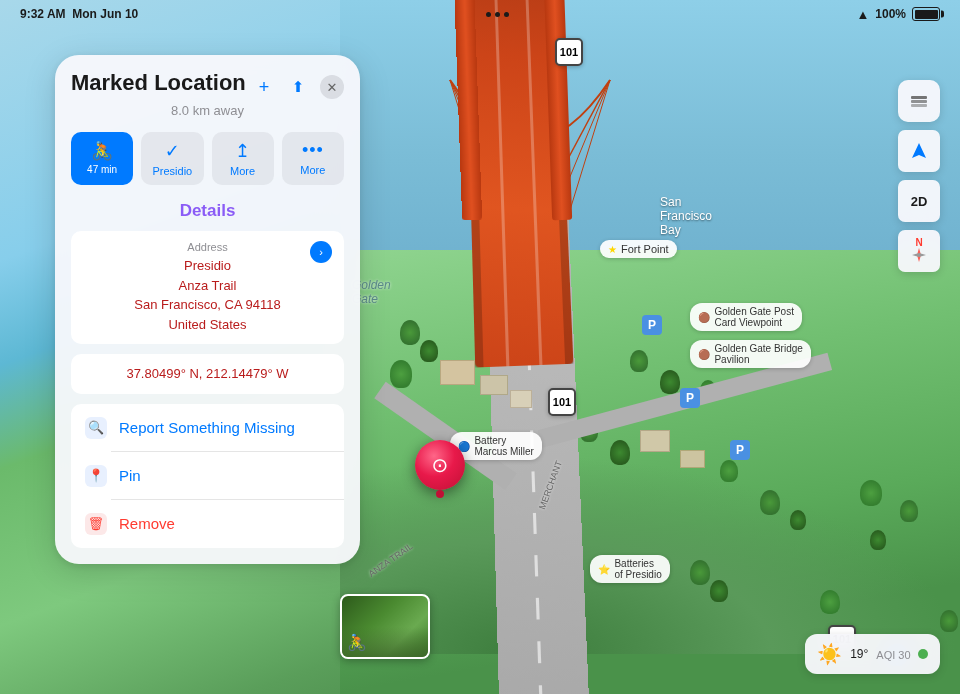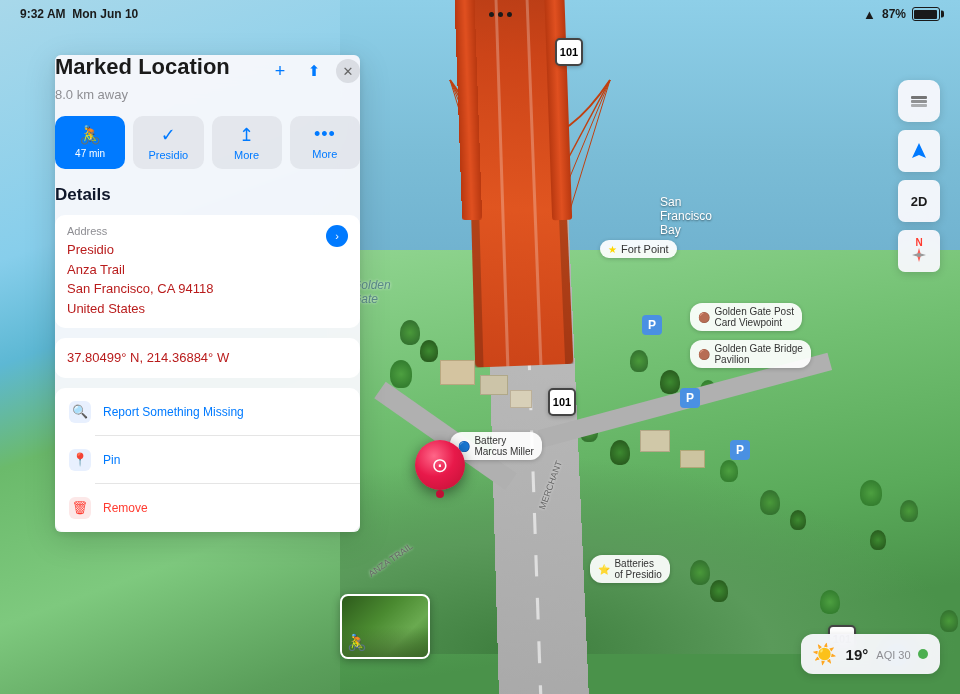--- a/index.html
+++ b/index.html
@@ -125,25 +125,26 @@
       border-radius: 1px;
     }
 
     
     .panel {
       position: absolute;
       top: 55px;
       left: 55px;
       width: 305px;
       background: rgba(248, 248, 252, 0.95);
-      border-radius: 6px;
-      padding: 0;
+      border-radius: 24px;
+      padding: 16px;
       box-shadow: 0 8px 32px rgba(0,0,0,0.15), 0 2px 8px rgba(0,0,0,0.1);
       z-index: 50;
       backdrop-filter: blur(20px);
+      text-align: center;
     }
 
     .panel-header {
       display: flex;
       align-items: flex-start;
       justify-content: space-between;
       margin-bottom: 4px;
     }
 
     .panel-title {
@@ -232,21 +233,21 @@
     .action-btn-sublabel {
       font-size: 10px;
       color: white;
       margin-top: -2px;
     }
 
     
     .details-title {
       font-size: 17px;
       font-weight: 700;
-      color: #0f172a;
+      color: #8b5cf6;
       margin-bottom: 10px;
     }
 
     .detail-card {
       background: white;
       border-radius: 10px;
       padding: 10px 12px;
       margin-bottom: 10px;
       position: relative;
     }
@@ -310,21 +311,21 @@
       height: 22px;
       border-radius: 6px;
       display: flex;
       align-items: center;
       justify-content: center;
       font-size: 14px;
       flex-shrink: 0;
     }
 
     .action-list-text {
-      font-size: 12px;
+      font-size: 15px;
       color: #007AFF;
     }
 
     .action-list-text.danger {
       color: #FF3B30;
     }
 
     
     .map-controls {
       position: absolute;
@@ -377,22 +378,22 @@
       display: flex;
       align-items: center;
       gap: 8px;
       box-shadow: 0 2px 8px rgba(0,0,0,0.15);
       z-index: 50;
       backdrop-filter: blur(10px);
     }
 
     .weather-icon { font-size: 20px; }
     .weather-temp {
-      font-size: 15px;
-      font-weight: 700;
+      font-size: 12px;
+      font-weight: 400;
       color: #1a1a1a;
     }
 
     .aqi-badge {
       font-size: 11px;
       color: #8e8e93;
     }
 
     .aqi-dot {
       display: inline-block;
@@ -580,21 +581,21 @@
   <div class="status-left">
     <span>9:32 AM</span>&nbsp;&nbsp;<span>Mon Jun 10</span>
   </div>
   <div class="status-center">
     <div class="status-dot"></div>
     <div class="status-dot"></div>
     <div class="status-dot"></div>
   </div>
   <div class="status-right">
     <span class="wifi-icon">▲</span>
-    <span>87%</span>
+    <span>100%</span>
     <div class="battery">
       <div class="battery-fill"></div>
     </div>
   </div>
 </div>
 
 <div class="panel">
 
   <div class="panel-header">
     <div>
@@ -634,21 +635,21 @@
     <div class="detail-value">
       <span>Presidio</span><br>
       <span>Anza Trail</span><br>
       <span>San Francisco, CA  94118</span><br>
       <span>United States</span>
     </div>
     <div class="detail-navigate-btn">›</div>
   </div>
 
   <div class="detail-card">
-    <div class="detail-value">37.80499° N, 214.36884° W</div>
+    <div class="detail-value">37.80499° N, 212.14479° W</div>
   </div>
 
   <div class="action-list">
     <div class="action-list-item">
       <div class="action-list-icon" style="background:#e8f0fe;">
         <span style="color:#007AFF;font-size:13px;">🔍</span>
       </div>
       <span class="action-list-text">Report Something Missing</span>
     </div>
     <div class="action-list-item">

